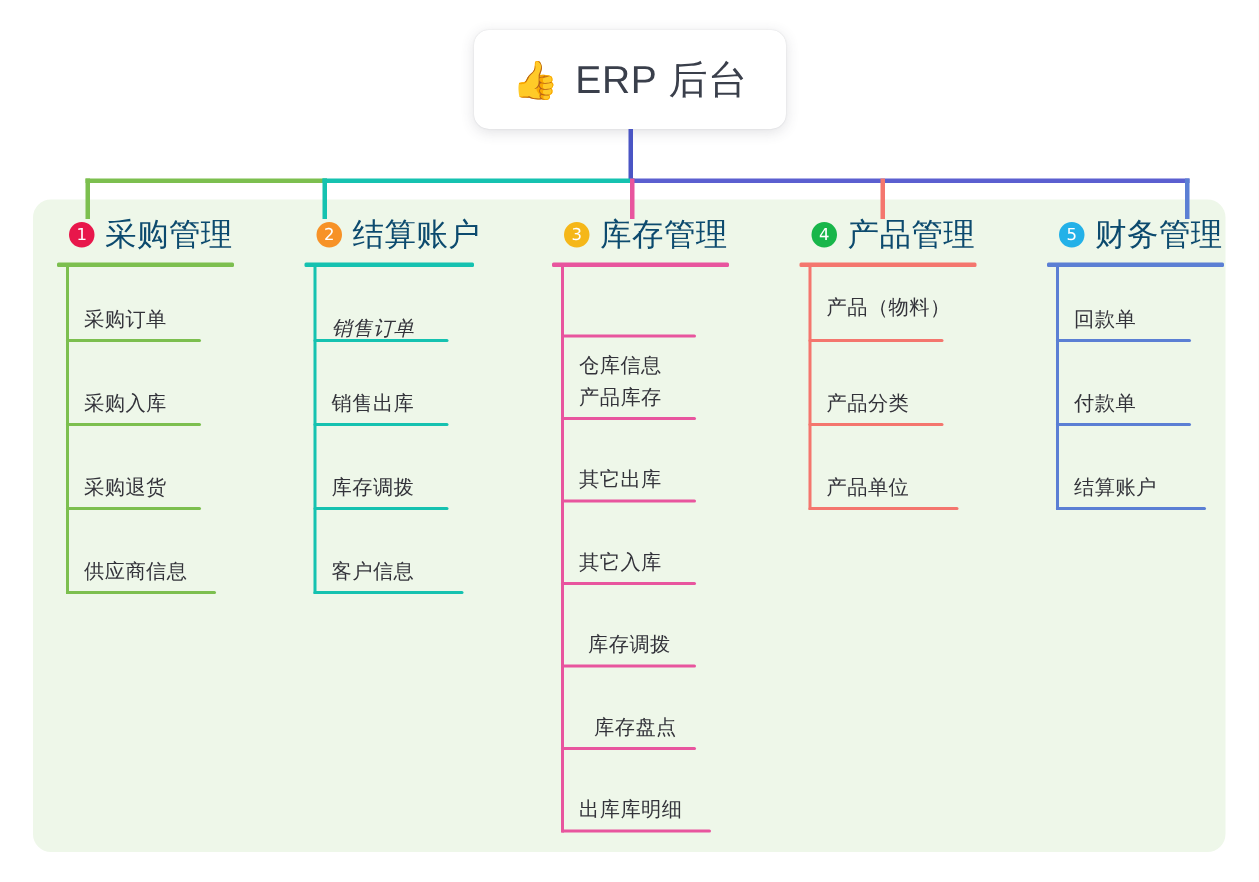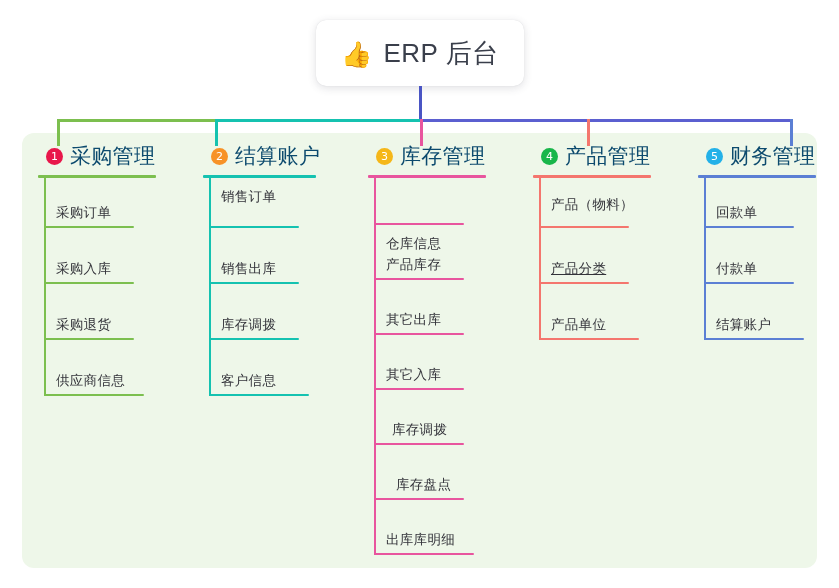--- a/index.html
+++ b/index.html
@@ -167,21 +167,21 @@
         <div class="leaf-label" style="left: 26px; top: 228px;">供应商信息</div>
         <div class="leaf" style="left: 14px; top: 250px; width: 100px; background: rgb(124, 191, 79);"></div>
       </div>
       <div class="column" style="left: 195px;">
         <div class="col-head">
           <span class="badge" style="background: rgb(247, 146, 39);">2</span>
           <span class="col-title">结算账户</span>
         </div>
         <div class="head-rule" style="width: 113px; background: rgb(21, 194, 176);"></div>
         <div class="spine" style="left: 14px; height: 218px; background: rgb(21, 194, 176);"></div>
-        <div class="leaf-label" style="left: 26px; top: 44px;">销售订单</div>
+        <div class="leaf-label" style="left: 26px; top: 66px; font-style: italic;">销售订单</div>
         <div class="leaf" style="left: 14px; top: 82px; width: 90px; background: rgb(21, 194, 176);"></div>
         <div class="leaf-label" style="left: 26px; top: 116px;">销售出库</div>
         <div class="leaf" style="left: 14px; top: 138px; width: 90px; background: rgb(21, 194, 176);"></div>
         <div class="leaf-label" style="left: 26px; top: 172px;">库存调拨</div>
         <div class="leaf" style="left: 14px; top: 194px; width: 90px; background: rgb(21, 194, 176);"></div>
         <div class="leaf-label" style="left: 26px; top: 228px;">客户信息</div>
         <div class="leaf" style="left: 14px; top: 250px; width: 100px; background: rgb(21, 194, 176);"></div>
       </div>
       <div class="column" style="left: 360px;">
         <div class="col-head">
@@ -207,21 +207,21 @@
       </div>
       <div class="column" style="left: 525px;">
         <div class="col-head">
           <span class="badge" style="background: rgb(24, 182, 74);">4</span>
           <span class="col-title">产品管理</span>
         </div>
         <div class="head-rule" style="width: 118px; background: rgb(244, 118, 110);"></div>
         <div class="spine" style="left: 14px; height: 162px; background: rgb(244, 118, 110);"></div>
         <div class="leaf-label" style="left: 26px; top: 52px;">产品（物料）</div>
         <div class="leaf" style="left: 14px; top: 82px; width: 90px; background: rgb(244, 118, 110);"></div>
-        <div class="leaf-label" style="left: 26px; top: 116px; text-decoration: underline;">产品分类</div>
+        <div class="leaf-label" style="left: 26px; top: 116px;">产品分类</div>
         <div class="leaf" style="left: 14px; top: 138px; width: 90px; background: rgb(244, 118, 110);"></div>
         <div class="leaf-label" style="left: 26px; top: 172px;">产品单位</div>
         <div class="leaf" style="left: 14px; top: 194px; width: 100px; background: rgb(244, 118, 110);"></div>
       </div>
       <div class="column" style="left: 690px;">
         <div class="col-head">
           <span class="badge" style="background: rgb(35, 177, 232);">5</span>
           <span class="col-title">财务管理</span>
         </div>
         <div class="head-rule" style="width: 118px; background: rgb(91, 127, 212);"></div>

